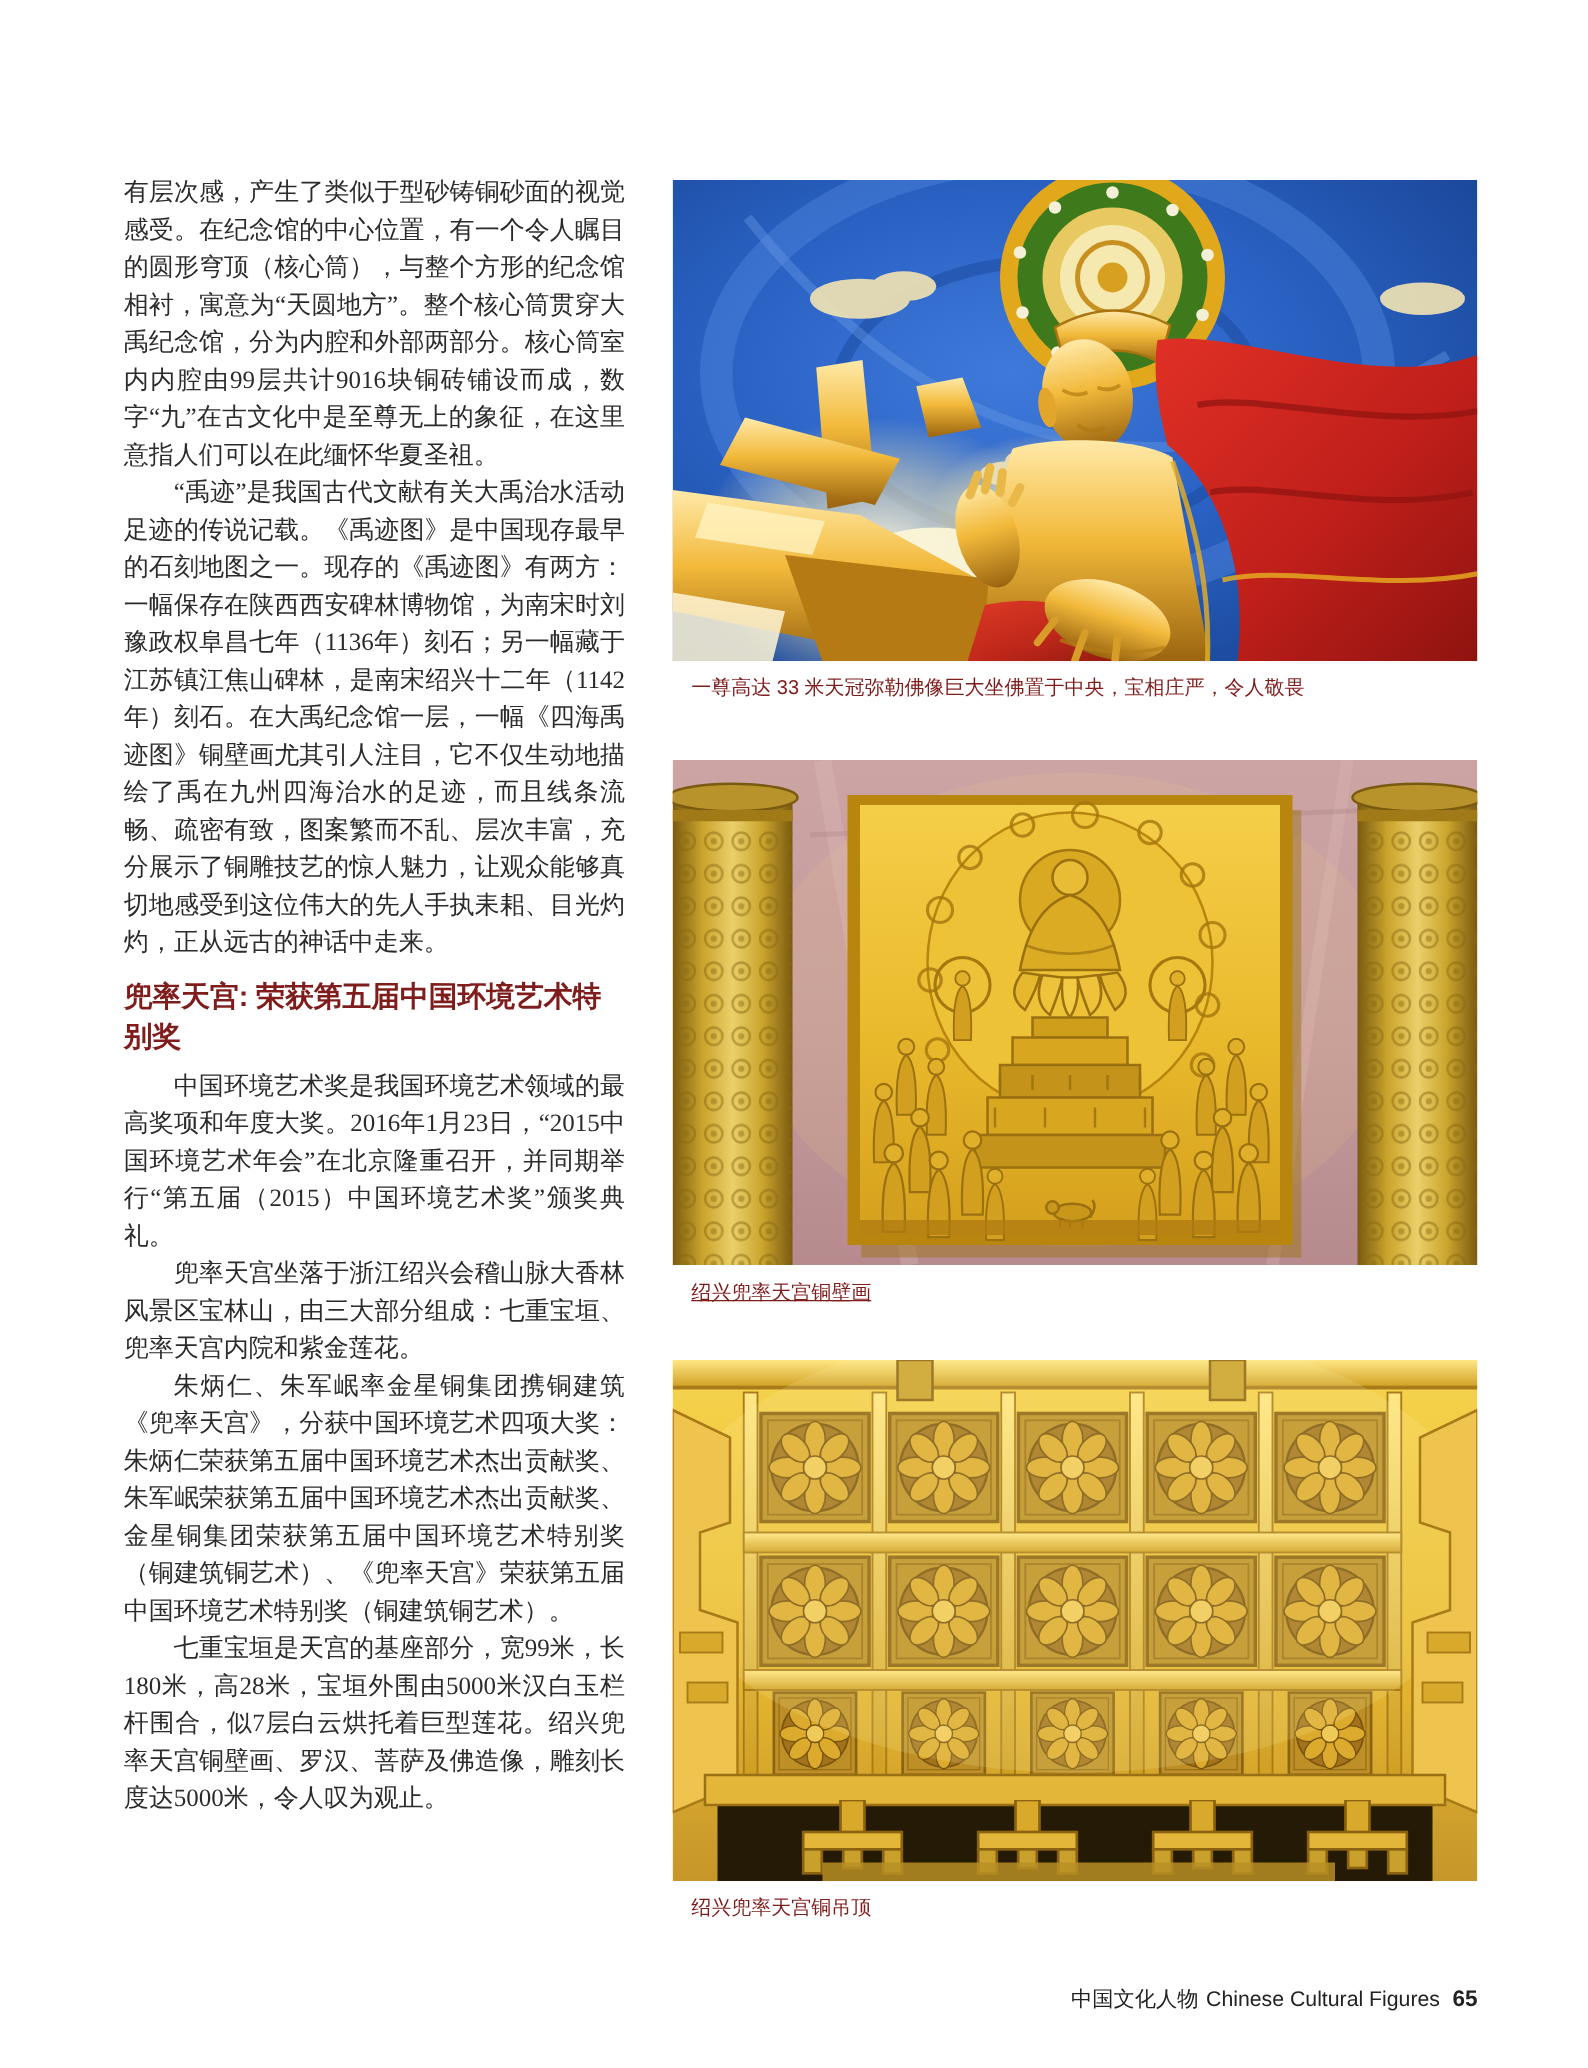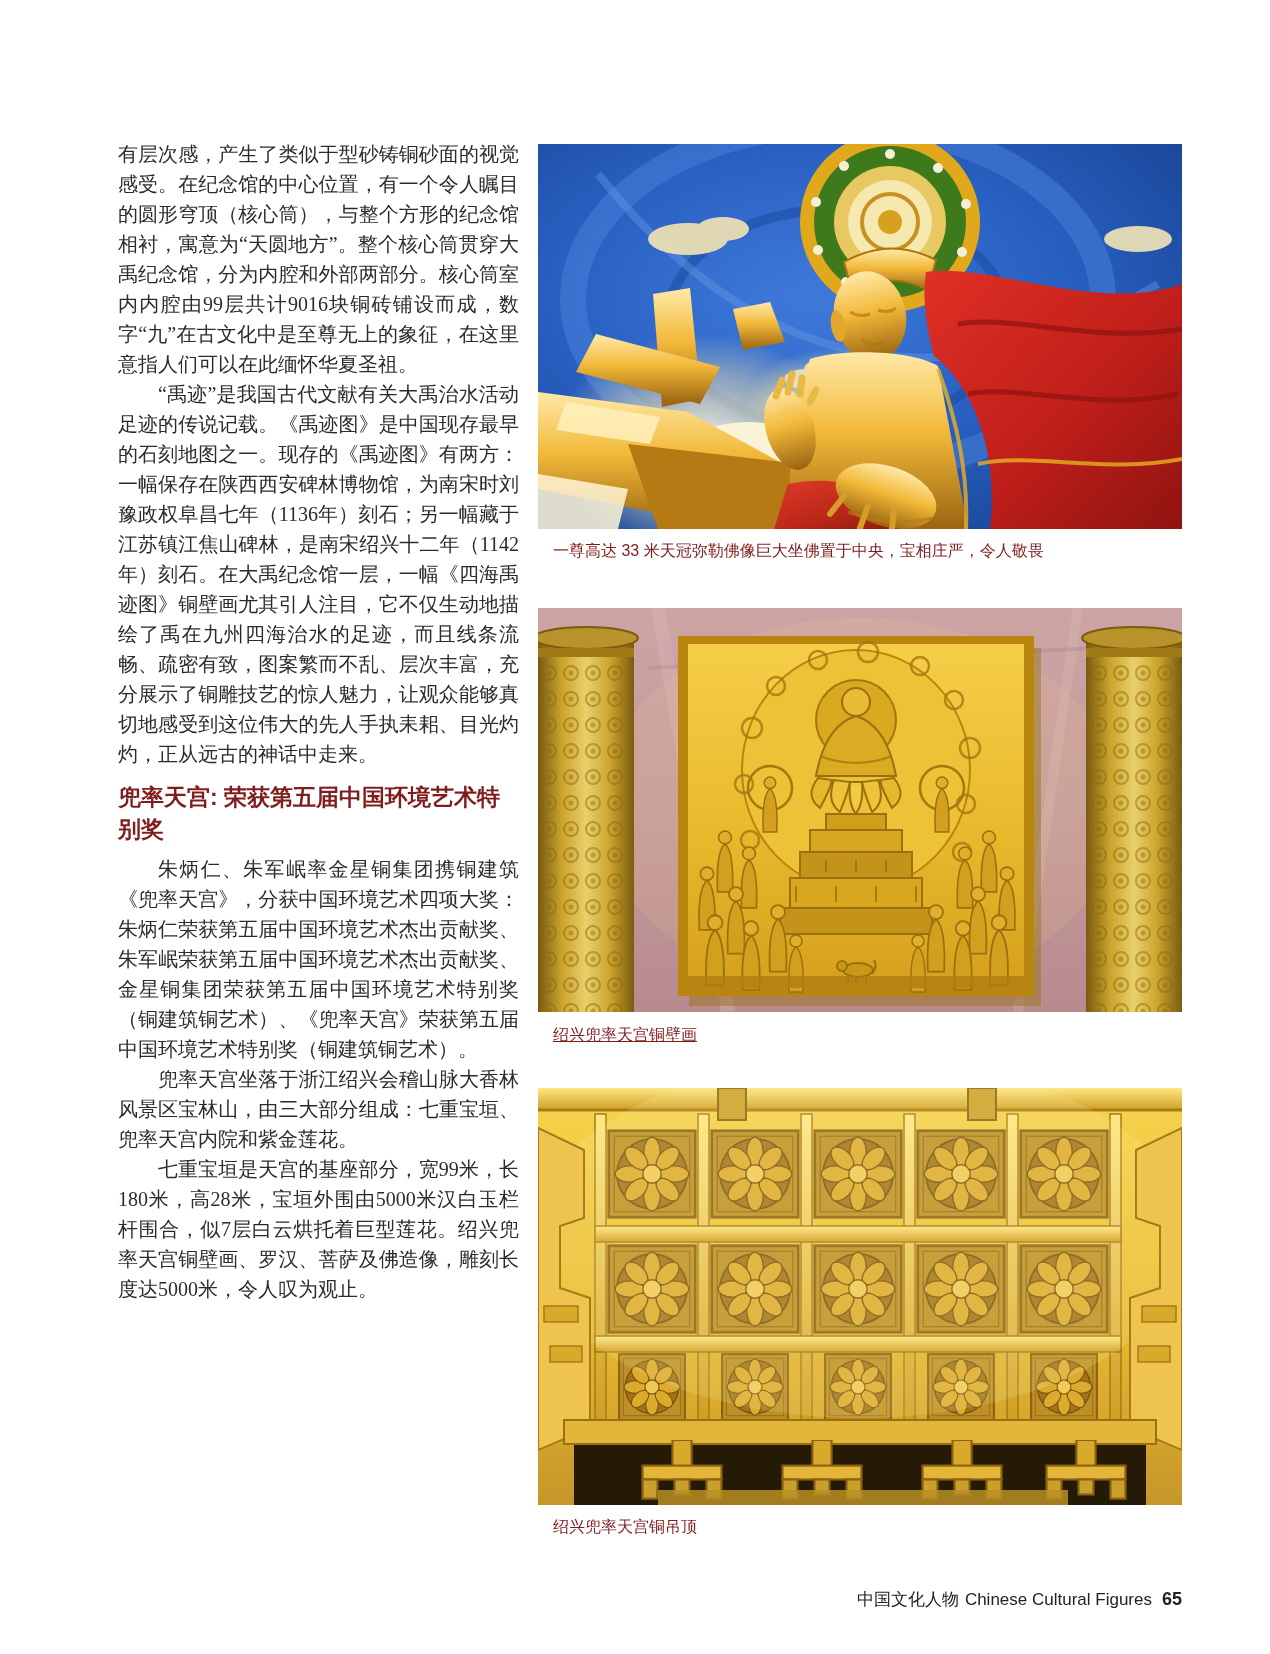--- a/index.html
+++ b/index.html
@@ -1,21 +1,21 @@
 <!DOCTYPE html>
 <html><head>
 <meta charset="utf-8">
 <style>
   html,body { margin:0; padding:0; background:#9a9a9a; }
   .page {
     position:relative; width:1270px; height:1654px; background:#ffffff;
     overflow:hidden; font-family:"Liberation Serif","DejaVu Serif",serif; color:#2b2b2b;
   }
   .text-col {
-    position:absolute; left:118px; top:139px; width:401px;
+    position:absolute; left:99px; top:139px; width:401px;
     font-size:20px; line-height:30px; text-align:justify;
   }
   .text-col p { margin:0; }
   .text-col p.indent { text-indent:2em; }
   .section-heading {
     font-family:"Liberation Sans","DejaVu Sans",sans-serif;
     font-weight:bold; font-size:23px; line-height:32px; color:#7f1d1d;
     margin:12px 0 9px 0; text-align:left;
   }
   .figure { position:absolute; left:538px; width:644px; overflow:hidden; }
@@ -35,22 +35,23 @@
 </style>
 </head>
 <body>
 
 <div class="page">
 
   <div class="text-col">
     <p>有层次感，产生了类似于型砂铸铜砂面的视觉感受。在纪念馆的中心位置，有一个令人瞩目的圆形穹顶（核心筒），与整个方形的纪念馆相衬，寓意为“天圆地方”。整个核心筒贯穿大禹纪念馆，分为内腔和外部两部分。核心筒室内内腔由99层共计9016块铜砖铺设而成，数字“九”在古文化中是至尊无上的象征，在这里意指人们可以在此缅怀华夏圣祖。</p>
     <p class="indent">“禹迹”是我国古代文献有关大禹治水活动足迹的传说记载。《禹迹图》是中国现存最早的石刻地图之一。现存的《禹迹图》有两方：一幅保存在陕西西安碑林博物馆，为南宋时刘豫政权阜昌七年（1136年）刻石；另一幅藏于江苏镇江焦山碑林，是南宋绍兴十二年（1142年）刻石。在大禹纪念馆一层，一幅《四海禹迹图》铜壁画尤其引人注目，它不仅生动地描绘了禹在九州四海治水的足迹，而且线条流畅、疏密有致，图案繁而不乱、层次丰富，充分展示了铜雕技艺的惊人魅力，让观众能够真切地感受到这位伟大的先人手执耒耜、目光灼灼，正从远古的神话中走来。</p>
     <h2 class="section-heading">兜率天宫: 荣获第五届中国环境艺术特别奖</h2>
+    <p class="indent">中国环境艺术奖是我国环境艺术领域的最高奖项和年度大奖。2016年1月23日，“2015中国环境艺术年会”在北京隆重召开，并同期举行“第五届（2015）中国环境艺术奖”颁奖典礼。</p>
+    <p class="indent">兜率天宫坐落于浙江绍兴会稽山脉大香林风景区宝林山，由三大部分组成：七重宝垣、兜率天宫内院和紫金莲花。</p>
     <p class="indent">朱炳仁、朱军岷率金星铜集团携铜建筑《兜率天宫》，分获中国环境艺术四项大奖：朱炳仁荣获第五届中国环境艺术杰出贡献奖、朱军岷荣获第五届中国环境艺术杰出贡献奖、金星铜集团荣获第五届中国环境艺术特别奖（铜建筑铜艺术）、《兜率天宫》荣获第五届中国环境艺术特别奖（铜建筑铜艺术）。</p>
-    <p class="indent">兜率天宫坐落于浙江绍兴会稽山脉大香林风景区宝林山，由三大部分组成：七重宝垣、兜率天宫内院和紫金莲花。</p>
     <p class="indent">七重宝垣是天宫的基座部分，宽99米，长180米，高28米，宝垣外围由5000米汉白玉栏杆围合，似7层白云烘托着巨型莲花。绍兴兜率天宫铜壁画、罗汉、菩萨及佛造像，雕刻长度达5000米，令人叹为观止。</p>
   </div>
 
   <div class="figure" style="top:144px; height:385px;">
     <svg width="644" height="385" viewBox="0 0 644 385">
       <defs>
         <radialGradient id="f1sky" cx="42%" cy="40%" r="80%">
           <stop offset="0%" stop-color="#3f7ada"></stop>
           <stop offset="45%" stop-color="#2a62c4"></stop>
           <stop offset="100%" stop-color="#16418f"></stop>

